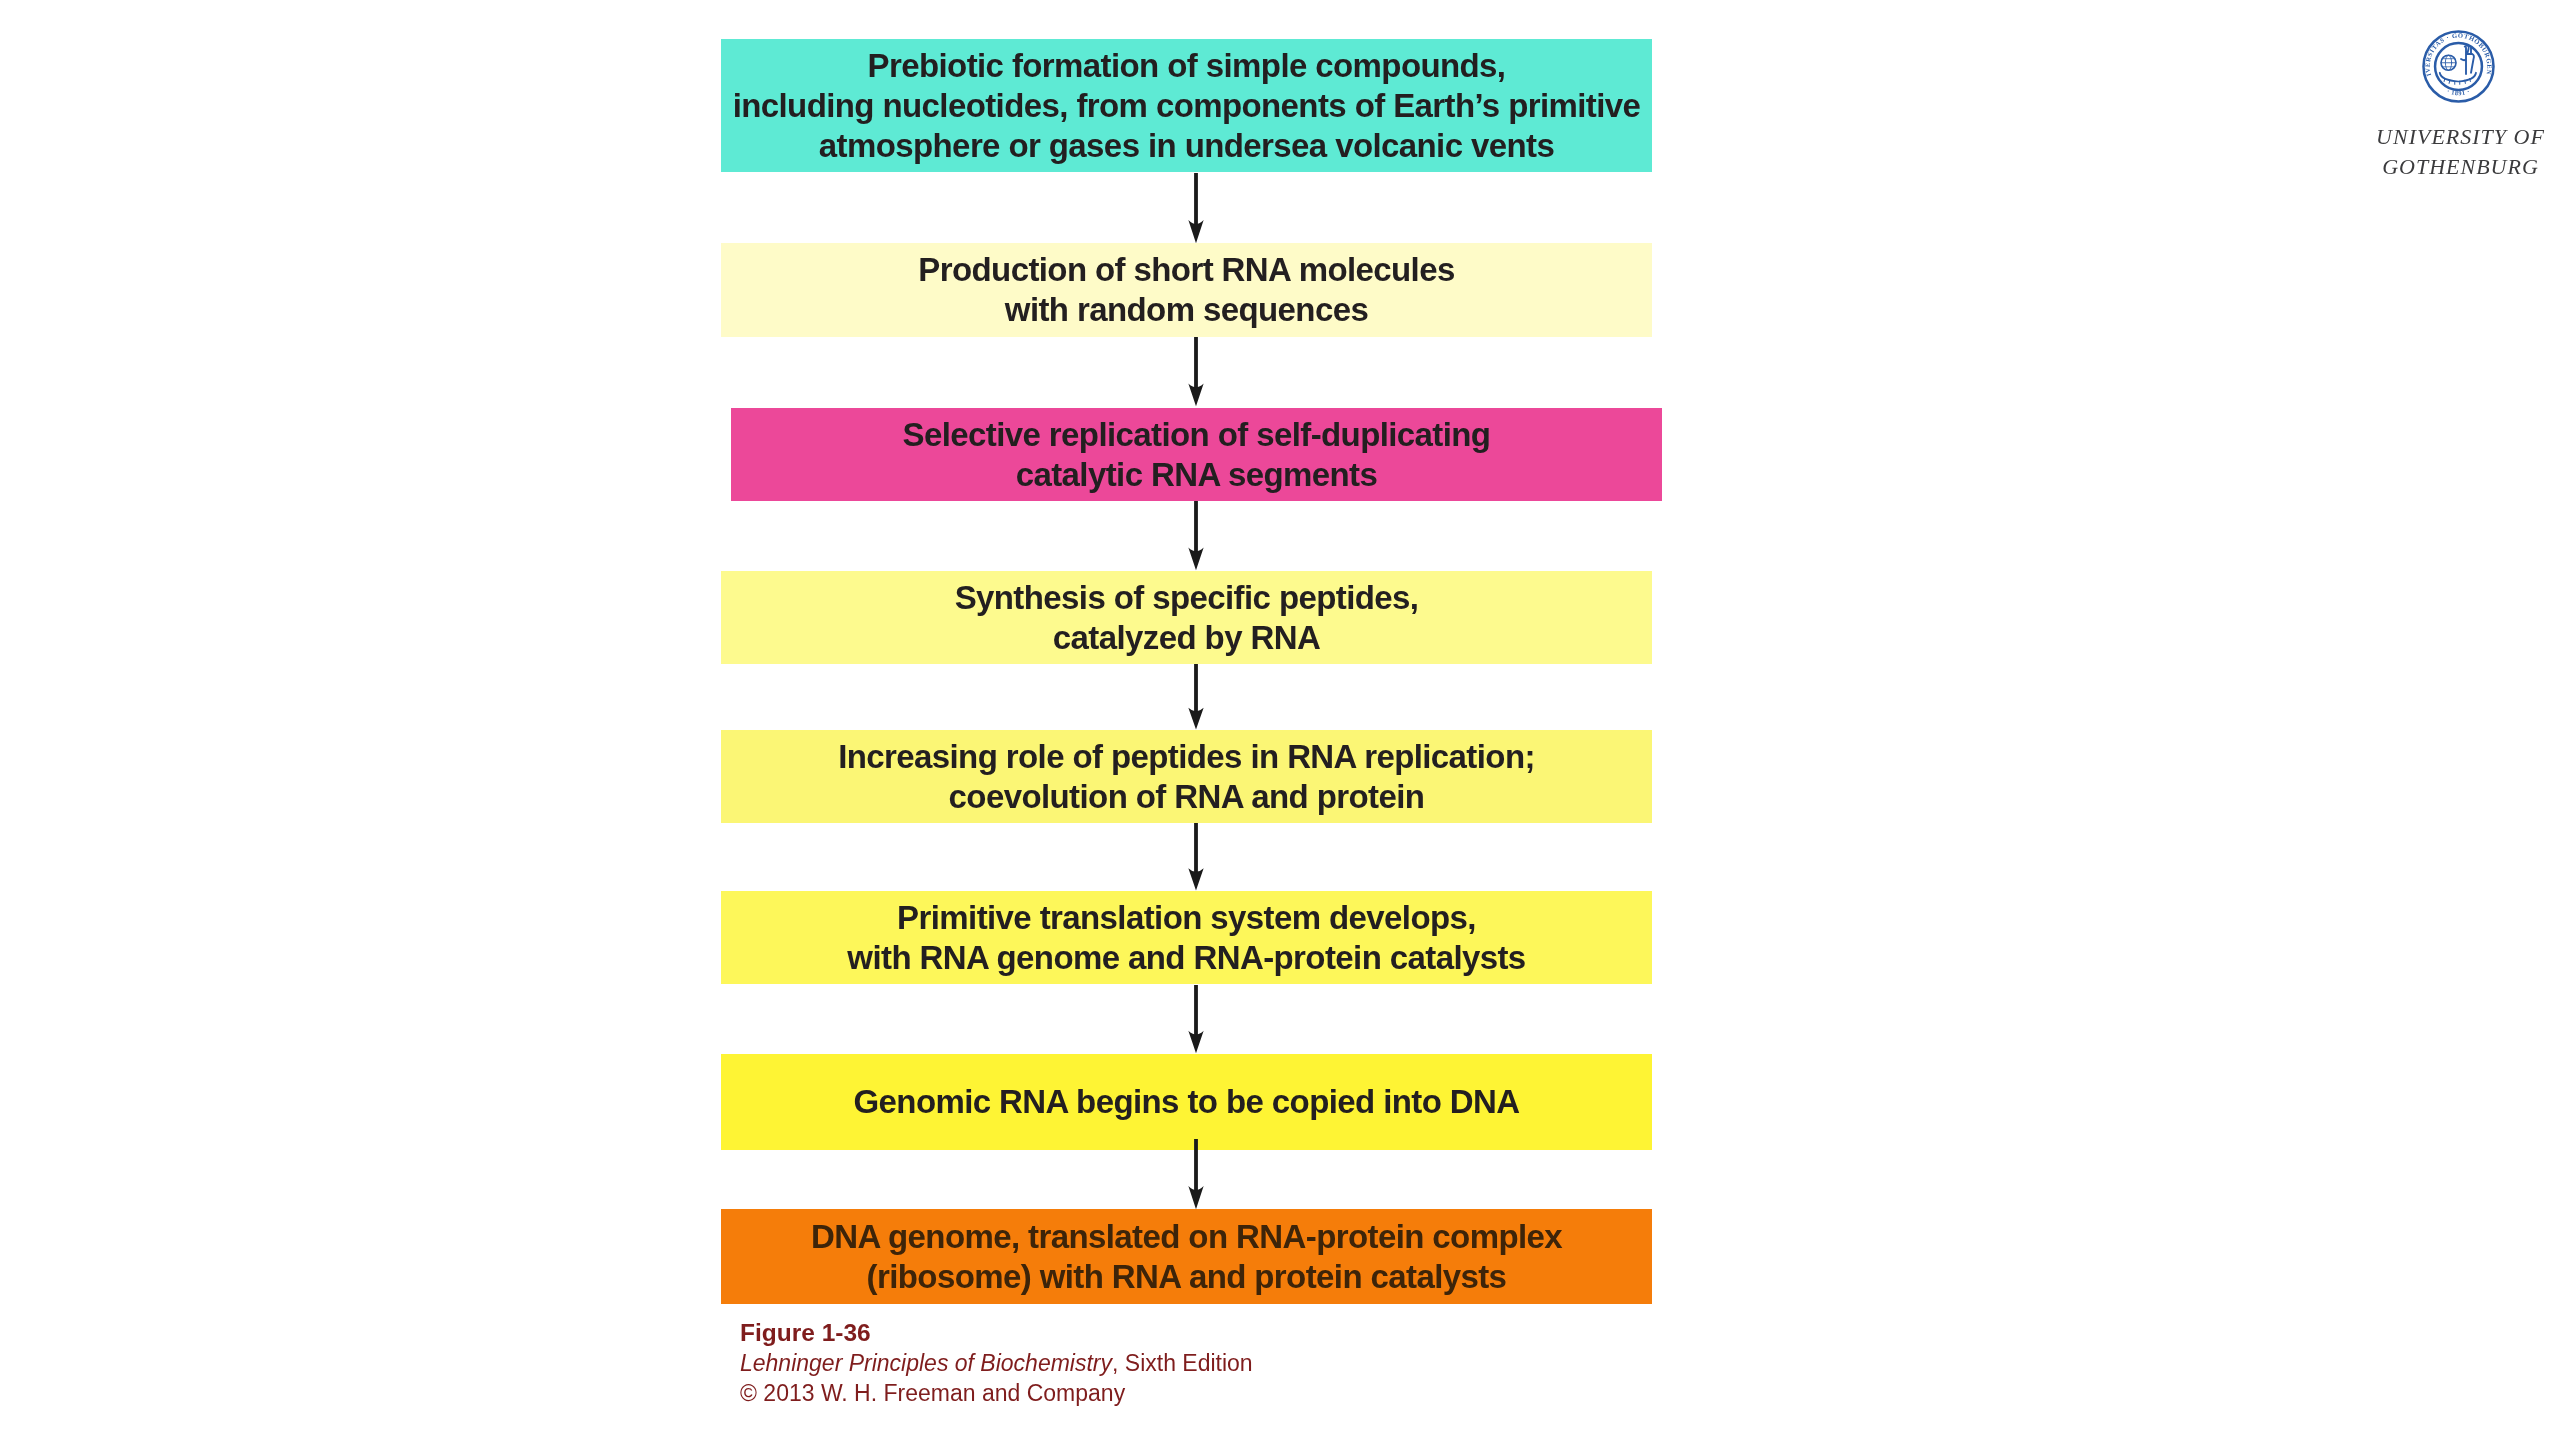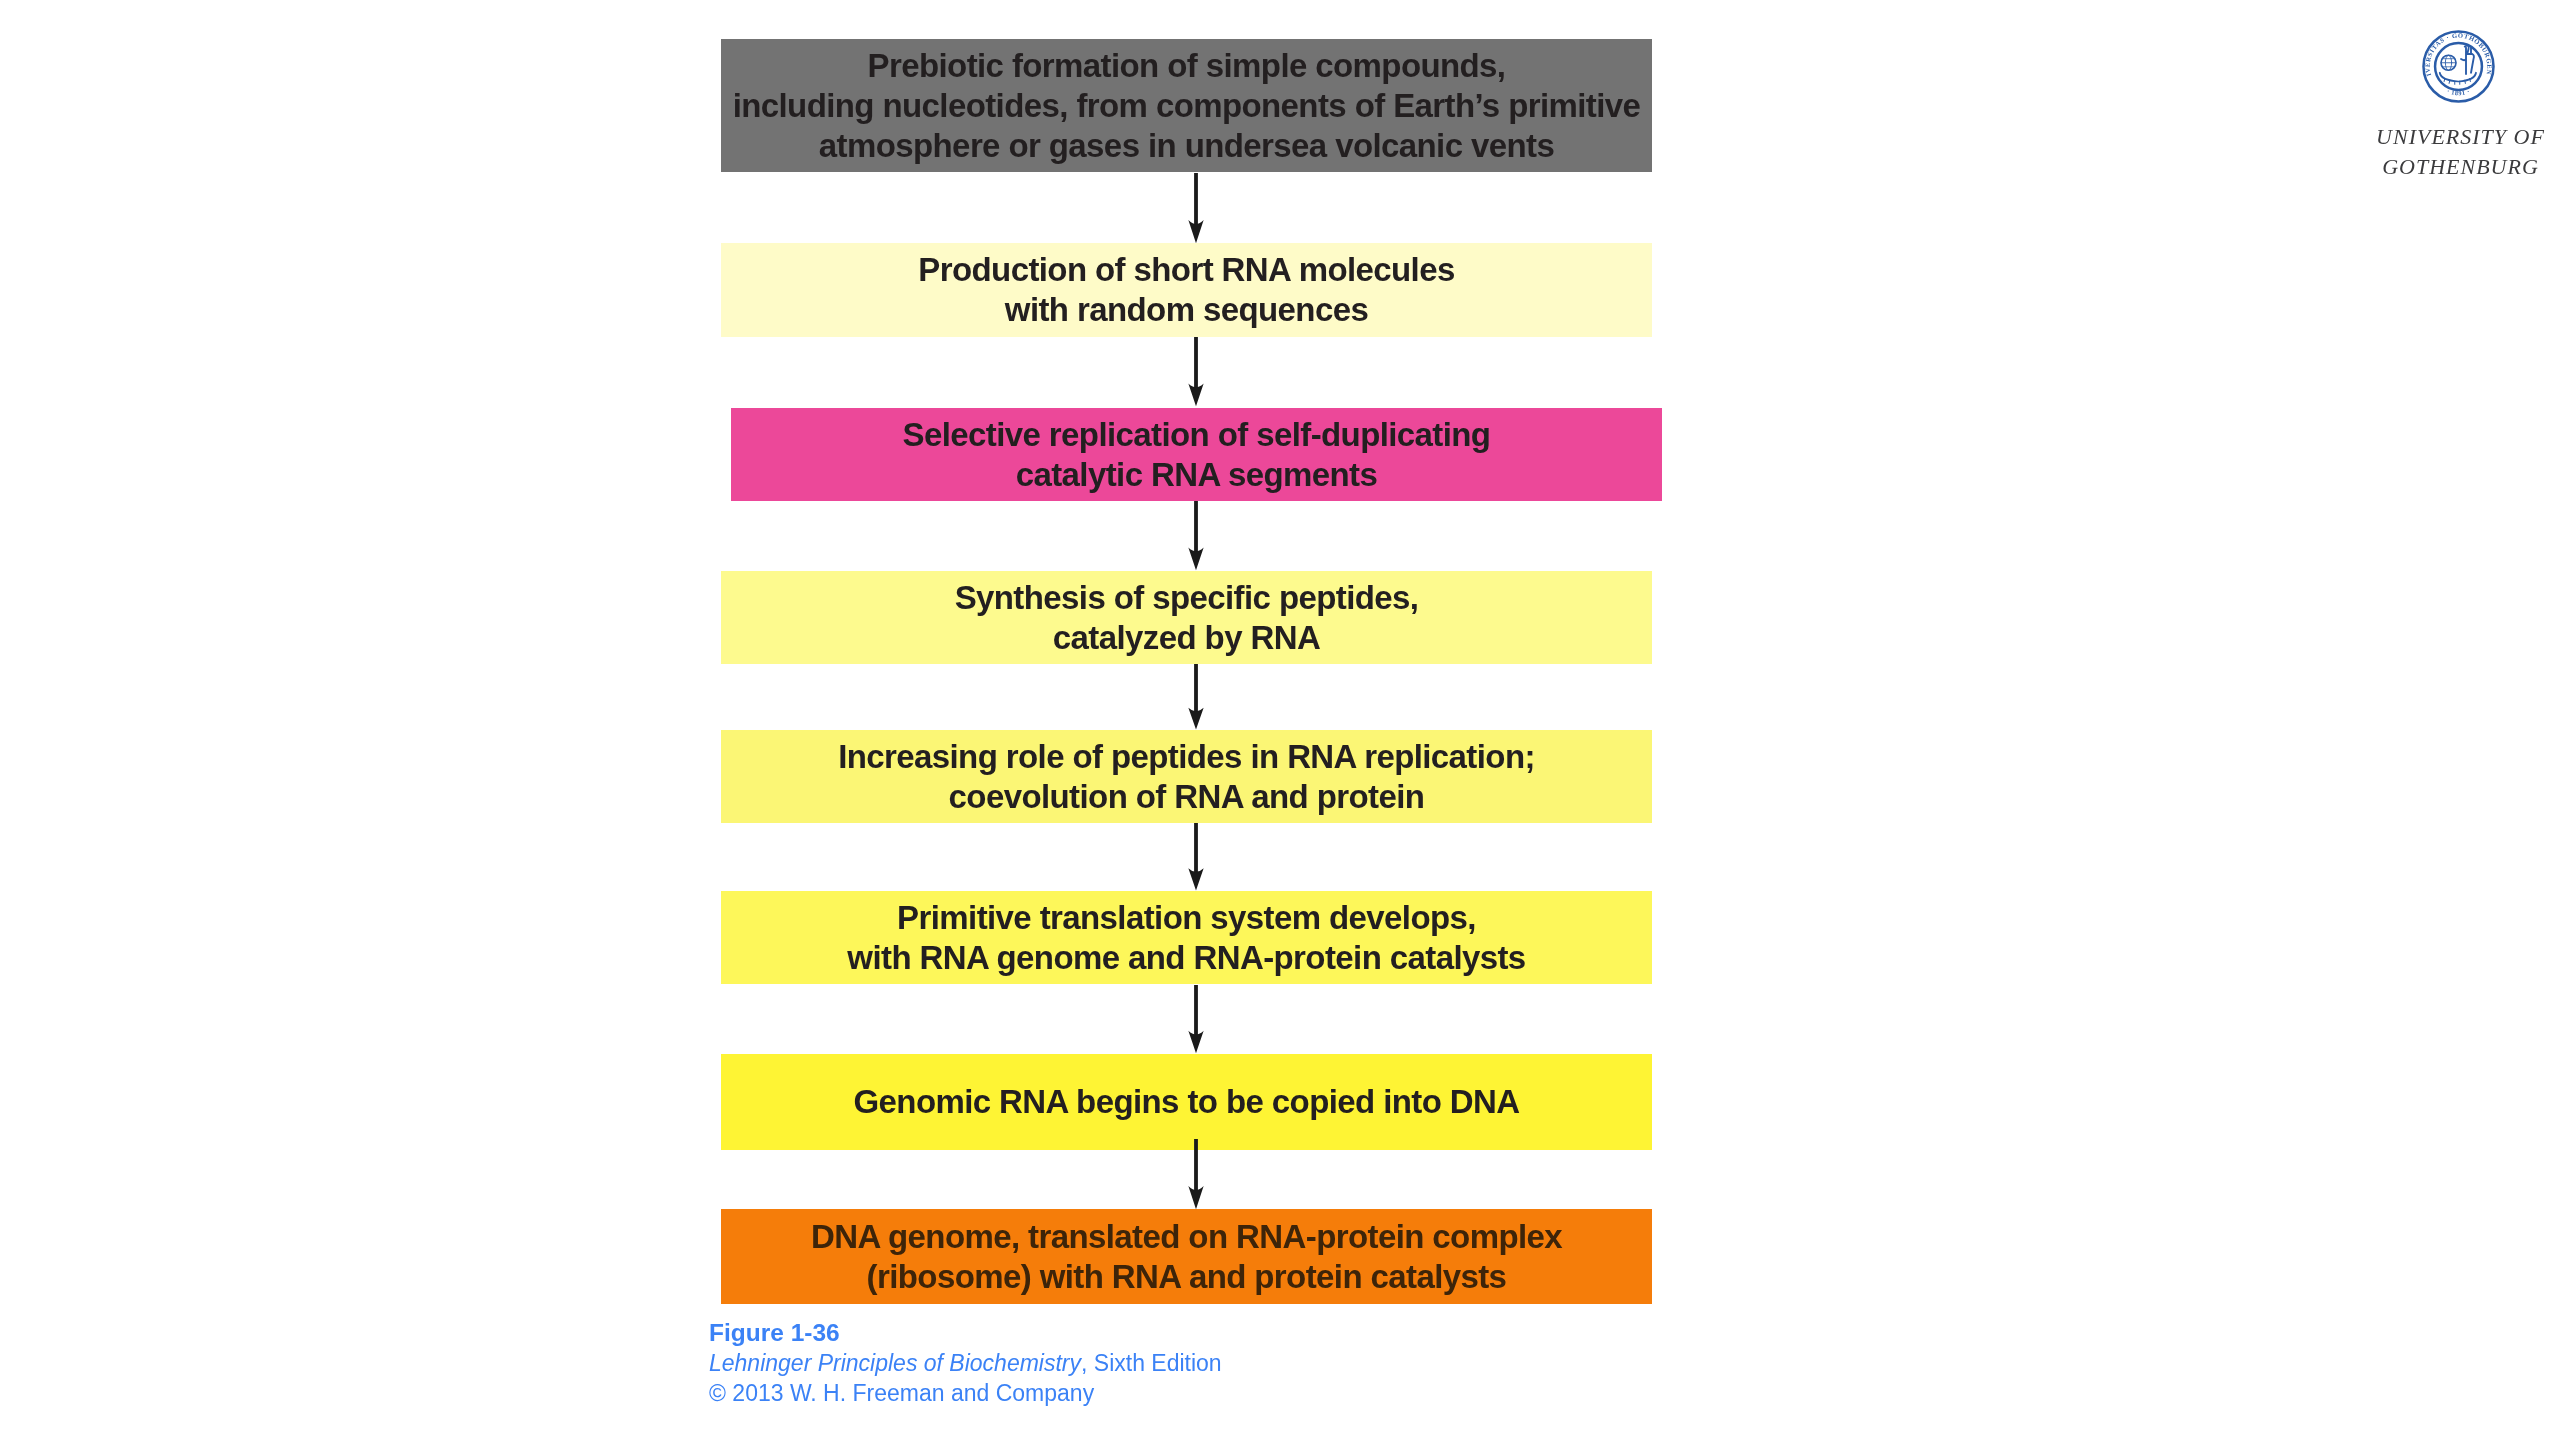--- a/index.html
+++ b/index.html
@@ -37,22 +37,22 @@
   .arrow1{top:173px;height:71px;}
   .arrow2{top:337px;height:70px;}
   .arrow3{top:501px;height:70px;}
   .arrow4{top:664px;height:66px;}
   .arrow5{top:823px;height:68px;}
   .arrow6{top:985px;height:69px;}
   .arrow7{top:1139px;height:71px;}
   
   .caption{
     position:absolute;
-    left:709px;top:1318px;
-    color:#3b82f6;
+    left:740px;top:1318px;
+    color:#7f1d1d;
     font-size:23px;
     line-height:30px;
   }
   .caption .fig{font-weight:700;font-size:24.5px;}
   .caption .italic{font-style:italic;text-align:right;}
   
   .seal{position:absolute;left:2421px;top:29px;width:75px;height:75px;}
   .wordmark{
     position:absolute;
     left:2348px;top:122px;width:225px;
@@ -62,21 +62,21 @@
     line-height:30px;
     letter-spacing:1px;
     font-style:italic;
   }
 </style>
 </head>
 <body>
 
 <div id="slide">
 
-  <div class="step step1" style="background: #737373; color: rgb(35, 31, 32);">
+  <div class="step step1" style="background: #5eead4; color: rgb(35, 31, 32);">
     <div class="bline">Prebiotic formation of simple compounds,</div>
     <div class="bline">including nucleotides, from components of Earth’s primitive</div>
     <div class="bline">atmosphere or gases in undersea volcanic vents</div>
   </div>
 
   <svg class="arrow arrow1" viewBox="0 0 44 110" preserveAspectRatio="none">
     <line x1="22" y1="0" x2="22" y2="86" stroke-width="6" stroke="#1a1a1a"></line>
     <path d="M22,109 L10,73 Q22,85 34,73 Z" fill="#1a1a1a"></path>
   </svg>
 

